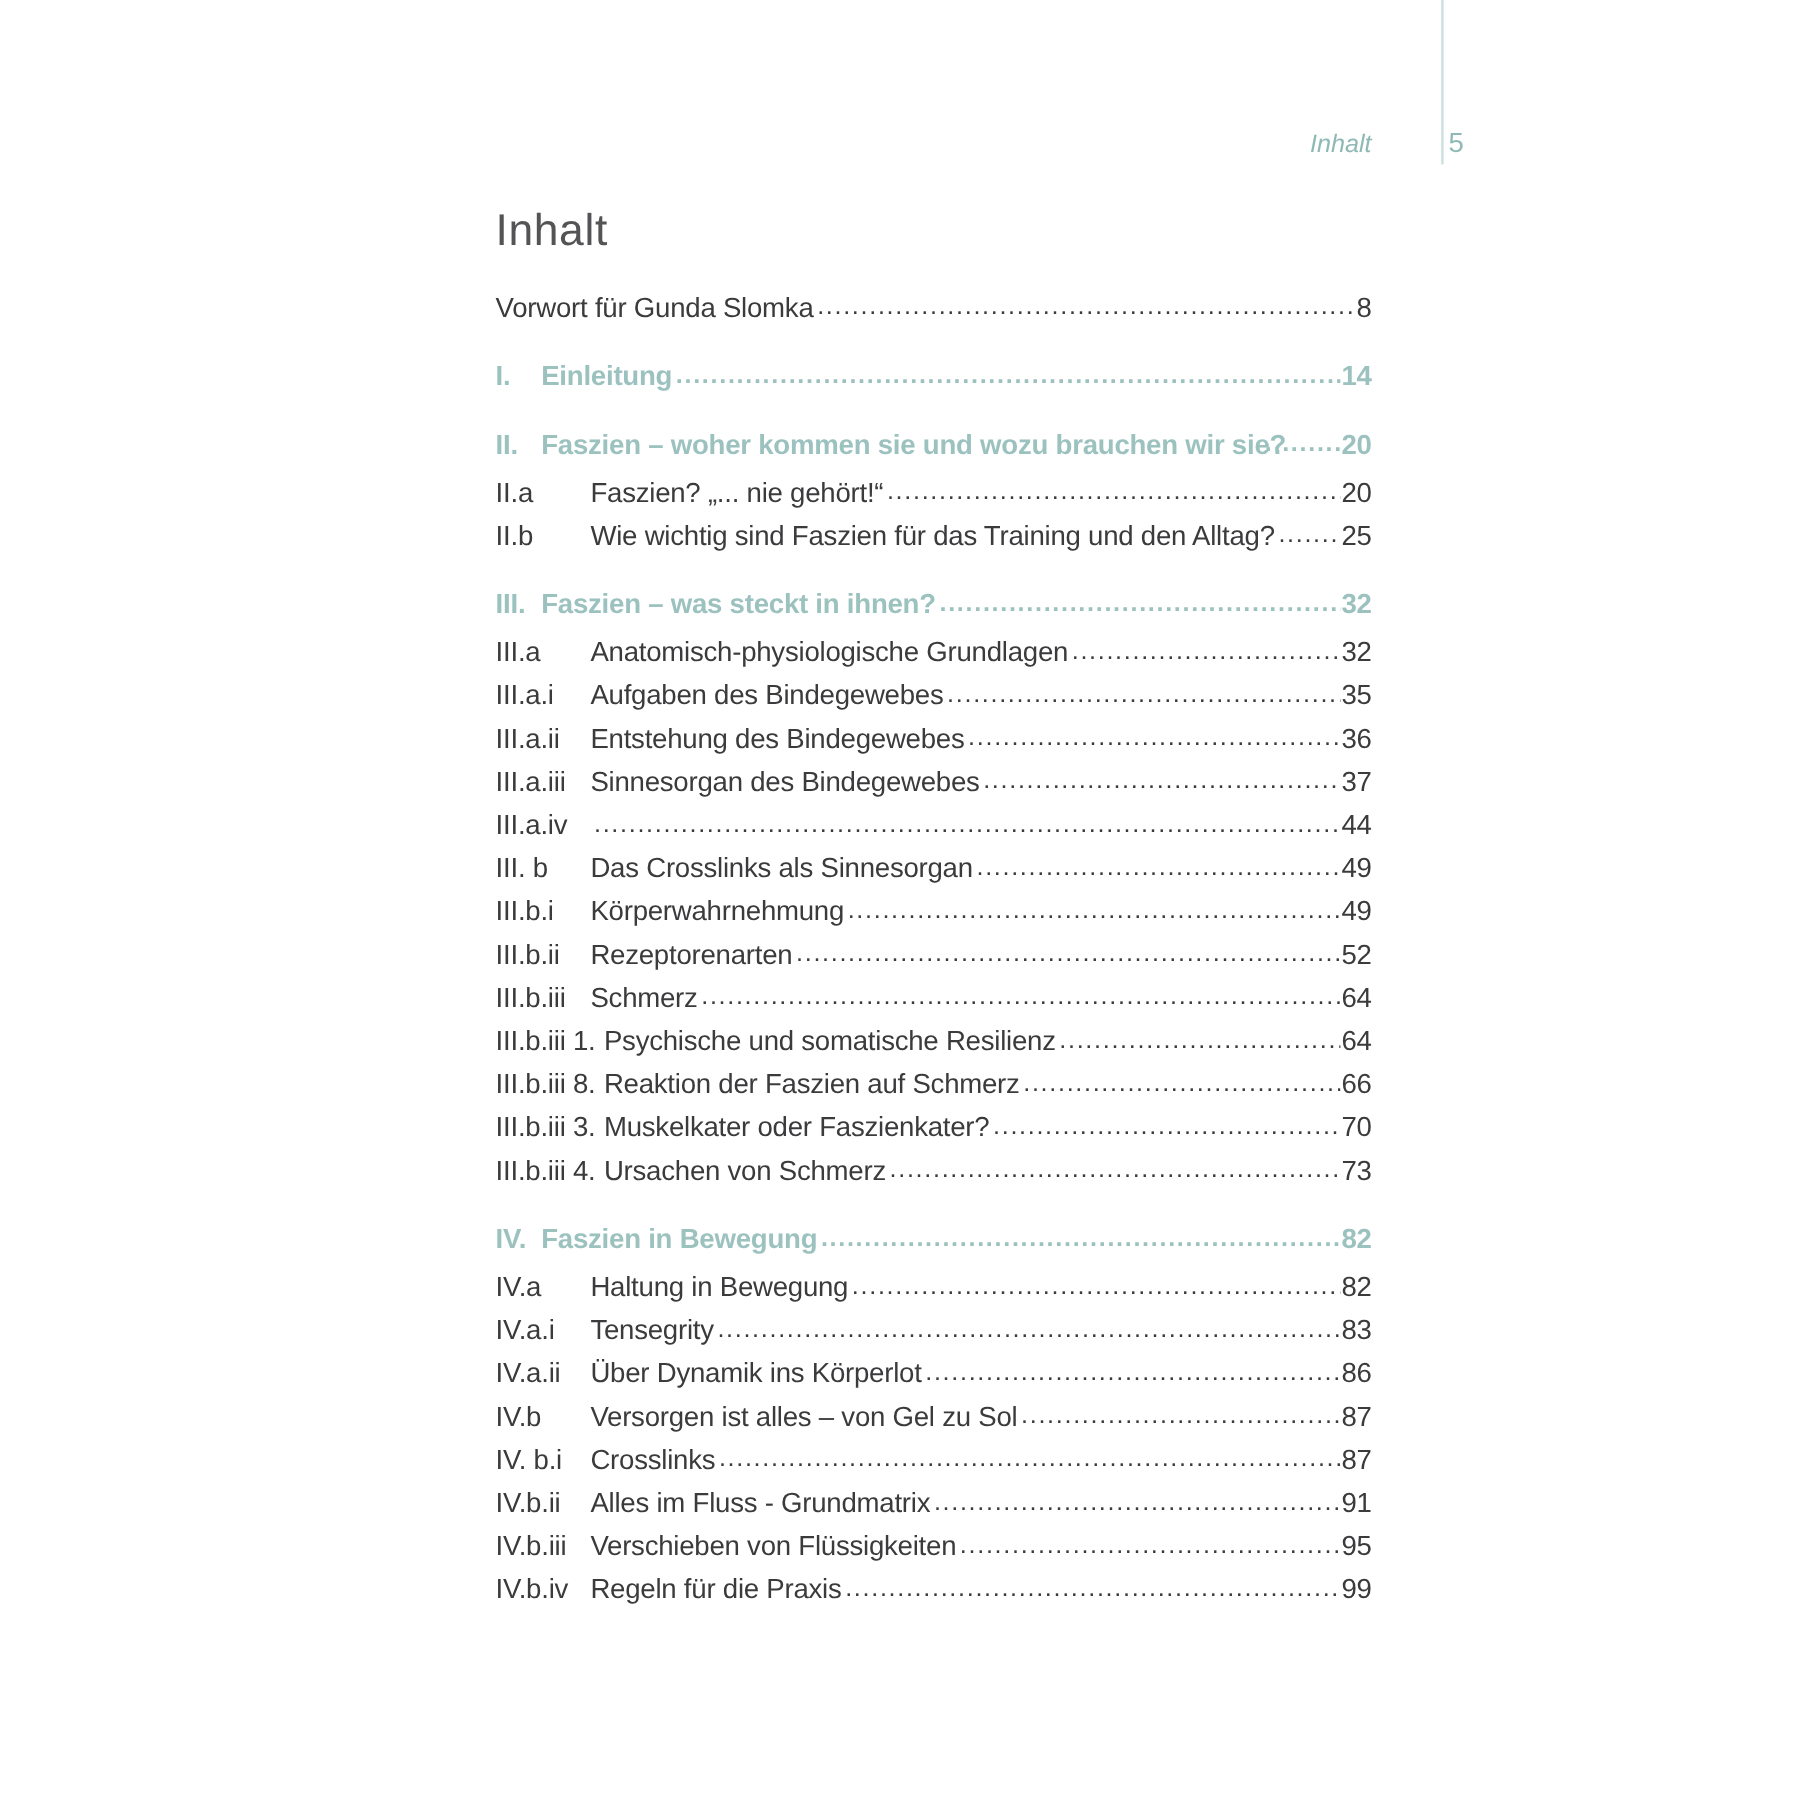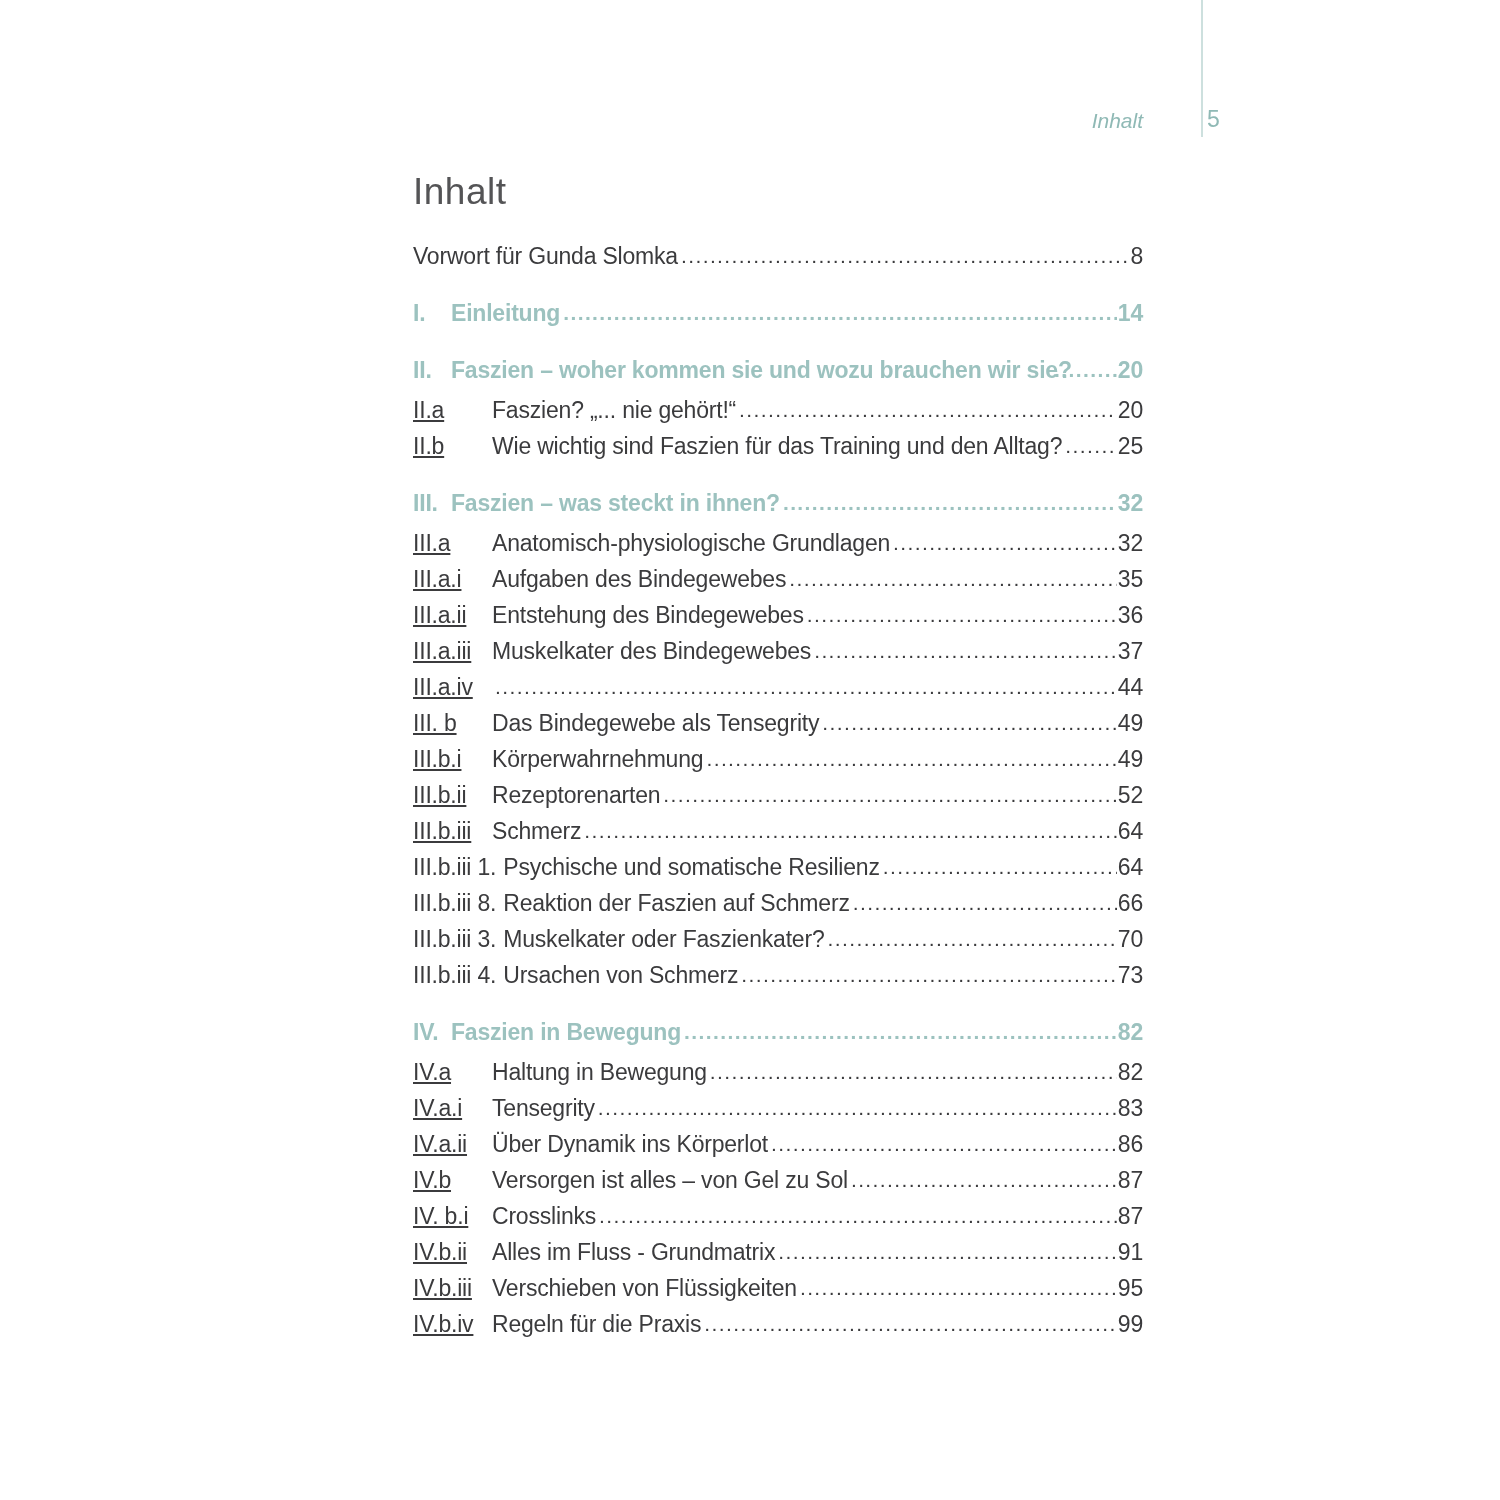--- a/index.html
+++ b/index.html
@@ -44,21 +44,21 @@
     flex:1 1 auto; min-width:16px; overflow:hidden; white-space:nowrap;
     letter-spacing:1.4px; margin:0 1px 0 3px; font-size:21px;
   }
   .page-num { flex:0 0 auto; }
 
   .row.section {
     color:#9cc2bf; font-weight:700;
     margin-top:21px; margin-bottom:4px;
   }
   .num-col { flex:0 0 38px; }
-  .label-col { flex:0 0 79px;text-decoration:underline; }
+  .label-col { flex:0 0 79px; }
   .flow-label { margin-right:7px;margin-top:36px; }
   .title-col { flex:0 0 auto; max-width:600px; white-space:nowrap; }
 </style>
 </head>
 <body>
 
 <div class="page">
 
   <div class="header-rule"></div>
   <div class="running-title">Inhalt</div>
@@ -115,32 +115,32 @@
           <span class="page-num">35</span>
         </div>
         <div class="row item">
           <span class="label-col">III.a.ii</span>
           <span class="title-col">Entstehung des Bindegewebes</span>
           <span class="leader">....................................................................................................................................................................................................................................................................</span>
           <span class="page-num">36</span>
         </div>
         <div class="row item">
           <span class="label-col">III.a.iii</span>
-          <span class="title-col">Muskelkater des Bindegewebes</span>
+          <span class="title-col">Sinnesorgan des Bindegewebes</span>
           <span class="leader">....................................................................................................................................................................................................................................................................</span>
           <span class="page-num">37</span>
         </div>
         <div class="row item">
           <span class="label-col">III.a.iv</span>
           <span class="leader">....................................................................................................................................................................................................................................................................</span>
           <span class="page-num">44</span>
         </div>
         <div class="row item">
           <span class="label-col">III. b</span>
-          <span class="title-col">Das Bindegewebe als Tensegrity</span>
+          <span class="title-col">Das Crosslinks als Sinnesorgan</span>
           <span class="leader">....................................................................................................................................................................................................................................................................</span>
           <span class="page-num">49</span>
         </div>
         <div class="row item">
           <span class="label-col">III.b.i</span>
           <span class="title-col">Körperwahrnehmung</span>
           <span class="leader">....................................................................................................................................................................................................................................................................</span>
           <span class="page-num">49</span>
         </div>
         <div class="row item">

